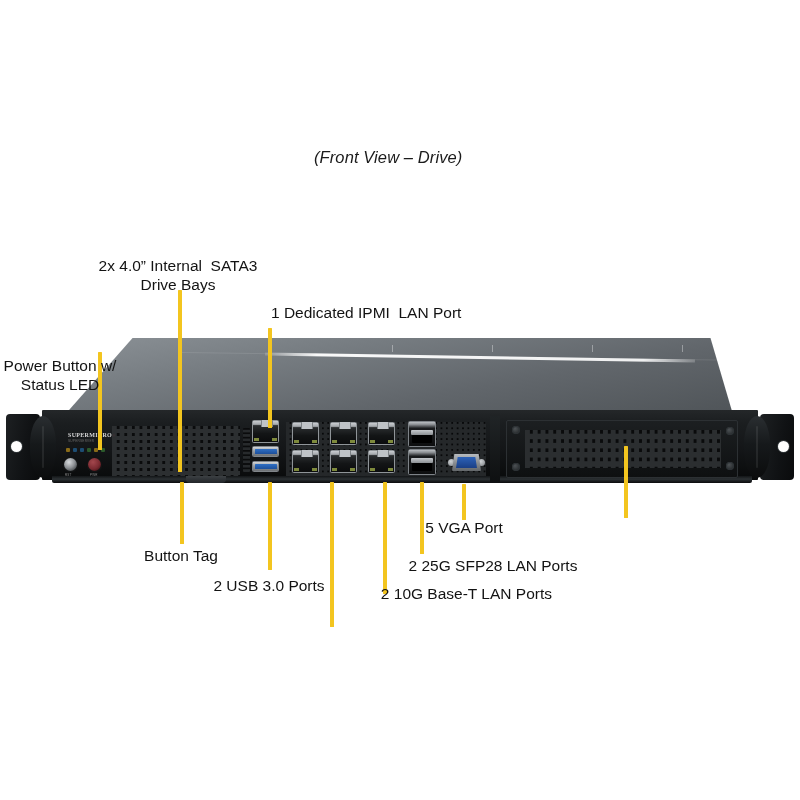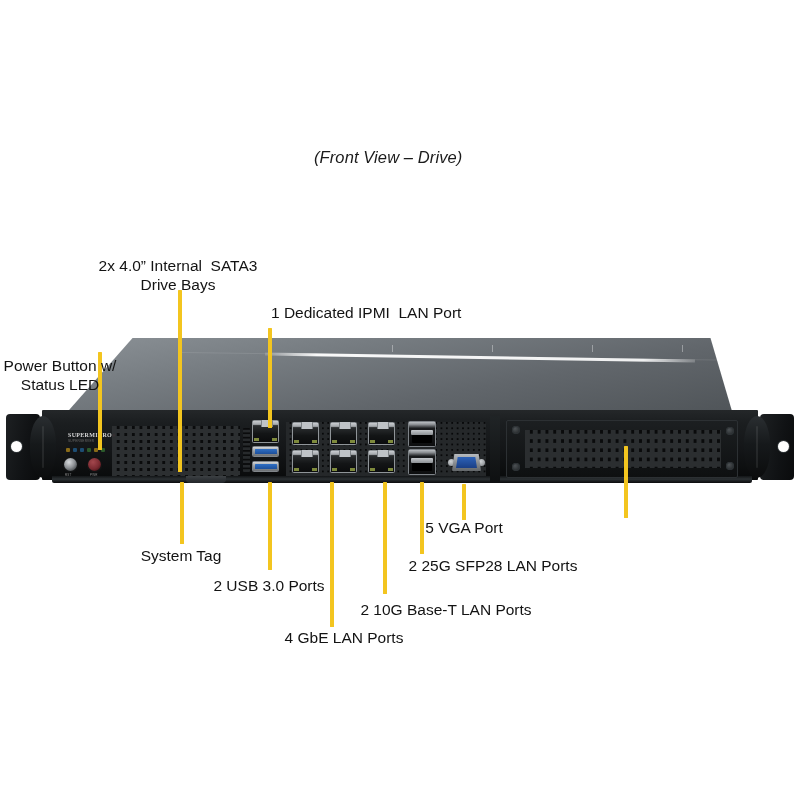--- a/index.html
+++ b/index.html
@@ -607,26 +607,25 @@
   <div class="leader" style="left:624px; top:446px; height:72px;"></div>
 
   <div class="callout ctr" style="left:0px;   top:308px; width:120px;margin-top:48px;">Power Button w/
 Status LED</div>
 
   <div class="callout ctr" style="left:80px;  top:256px; width:196px;">2x 4.0” Internal  SATA3
 Drive Bays</div>
 
   <div class="callout lft" style="left:271px; top:303px; width:230px;">1 Dedicated IPMI  LAN Port</div>
 
-  <div class="callout ctr" style="left:118px; top:546px; width:126px;">System Tag</div>
+  <div class="callout ctr" style="left:118px; top:546px; width:126px;">Button Tag</div>
 
   <div class="callout ctr" style="left:192px; top:576px; width:154px;">2 USB 3.0 Ports</div>
 
-  <div class="callout ctr" style="left:266px; top:628px; width:156px;">4 GbE LAN Ports</div>
-
-  <div class="callout ctr" style="left:340px; top:600px; width:212px;">2 10G Base-T LAN Ports</div>
+
+  <div class="callout ctr" style="left:340px; top:584px; width:212px;text-align:right;">2 10G Base-T LAN Ports</div>
 
   <div class="callout ctr" style="left:393px; top:556px; width:200px;">2 25G SFP28 LAN Ports</div>
 
   <div class="callout ctr" style="left:397px; top:518px; width:134px;">5 VGA Port</div>
 
 
 </div>
 
 </body></html>

